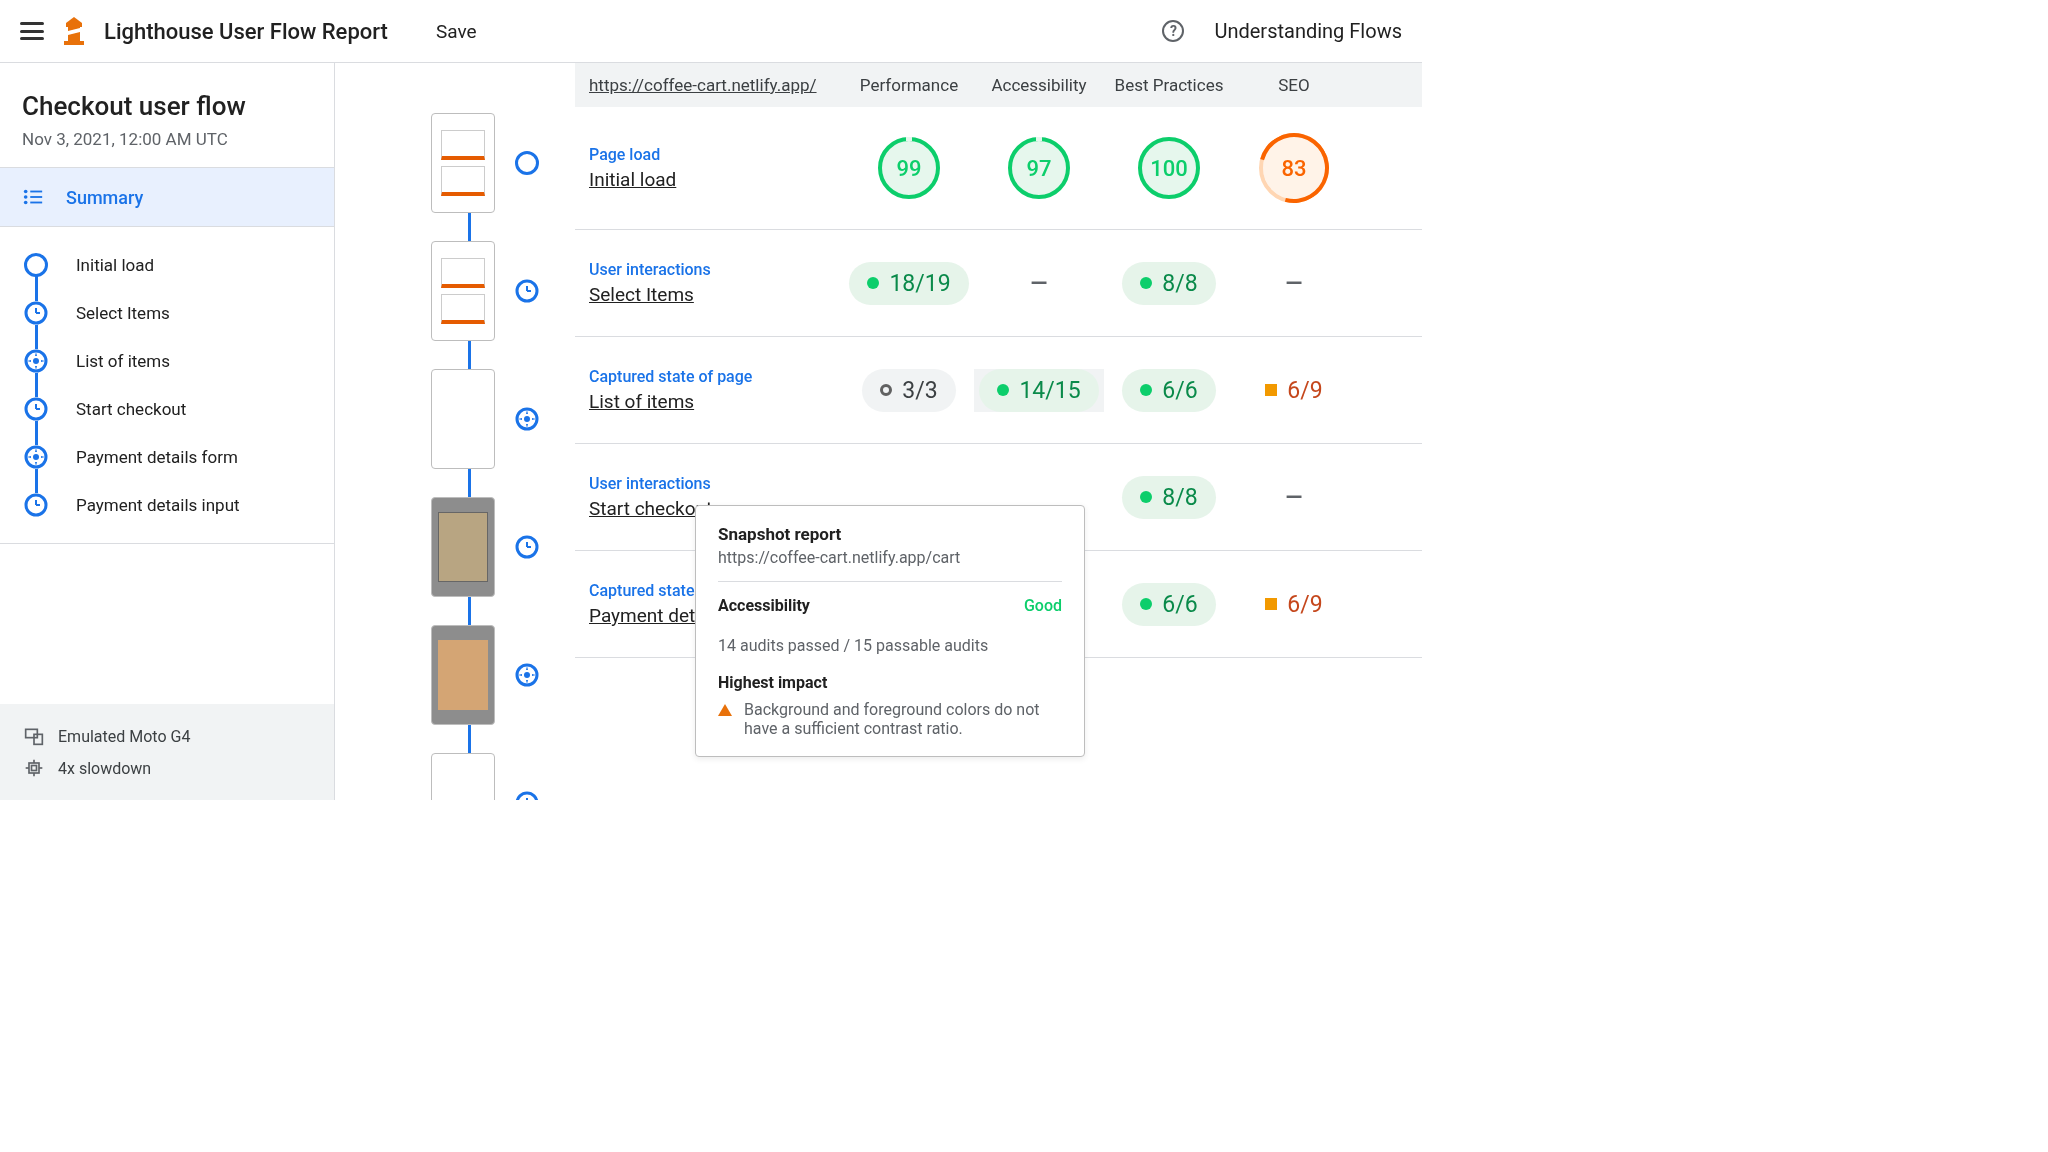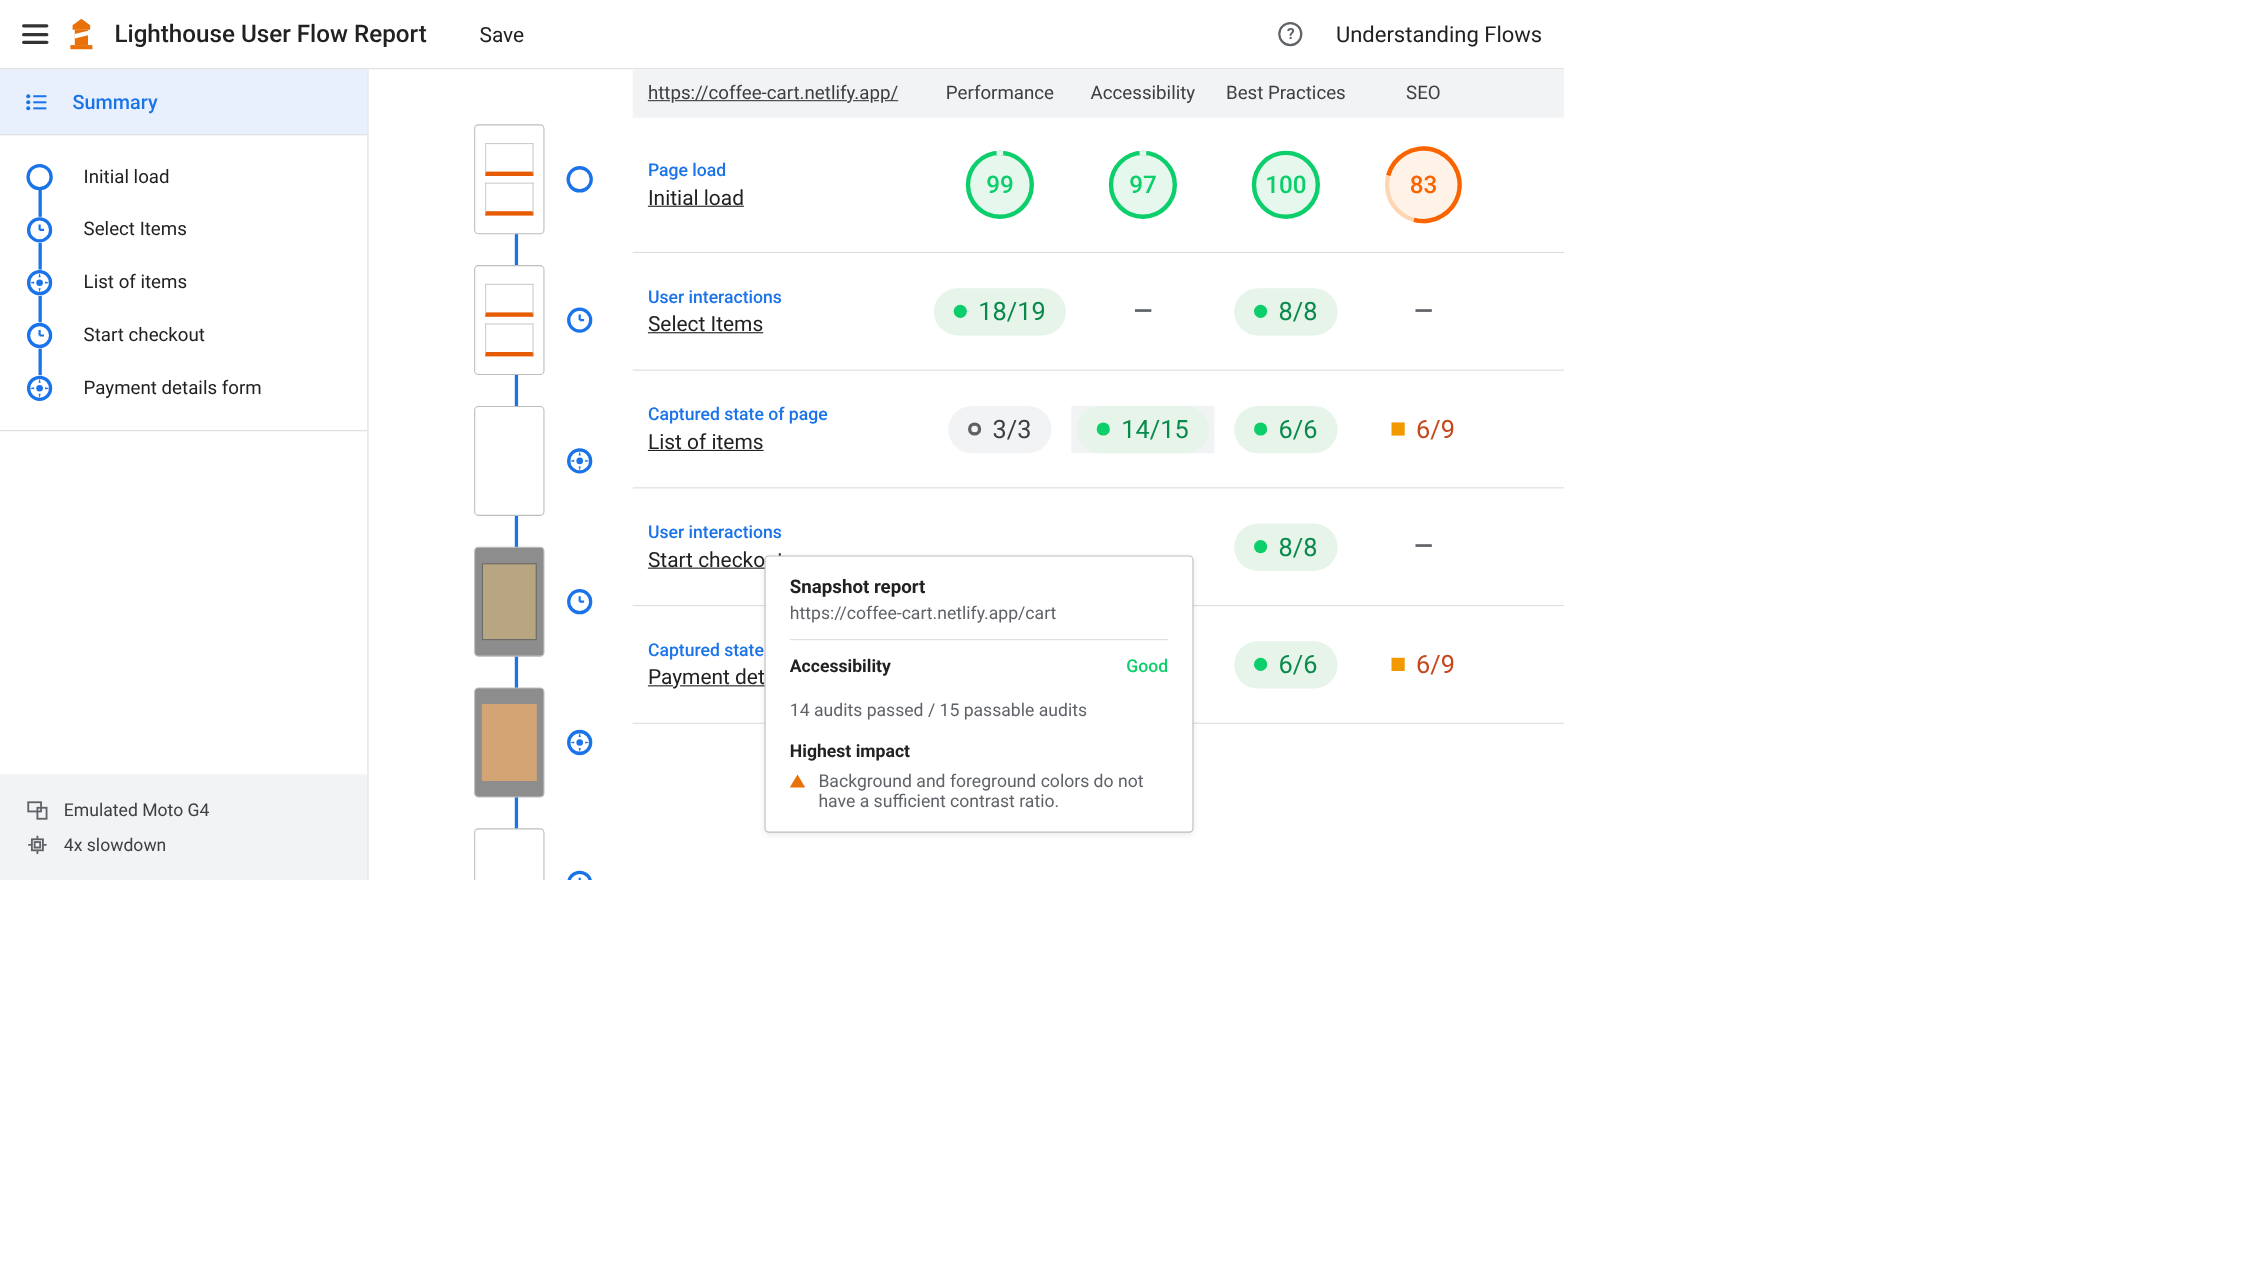--- a/index.html
+++ b/index.html
@@ -122,20 +122,24 @@
     <div class="topbar-title">Lighthouse User Flow Report</div>
     <div class="save-btn">Save</div>
     <div class="topbar-spacer"></div>
     <div class="help-icon">?</div>
     <div class="understanding">Understanding Flows</div>
   </div>
 
   <div class="layout">
 
     <div class="sidebar">
+      <div class="flow-header">
+        <div class="flow-title">Checkout user flow</div>
+        <div class="flow-date">Nov 3, 2021, 12:00 AM UTC</div>
+      </div>
       <div class="side-sep"></div>
       <div class="summary-row">
         <svg width="22" height="22" class="summary-icon" viewBox="0 0 24 24">
             <circle cx="4" cy="6" r="2" fill="currentColor"></circle>
             <rect x="9" y="5" width="13" height="2" fill="currentColor"></rect>
             <circle cx="4" cy="12" r="2" fill="currentColor"></circle>
             <rect x="9" y="11" width="13" height="2" fill="currentColor"></rect>
             <circle cx="4" cy="18" r="2" fill="currentColor"></circle>
             <rect x="9" y="17" width="13" height="2" fill="currentColor"></rect>
           </svg>
@@ -182,20 +186,30 @@
             <div class="step">
               <div class="step-icon">
                 <svg width="24" height="24" viewBox="0 0 24 24">
                   <circle cx="12" cy="12" r="10" fill="#fff" stroke="#1a73e8" stroke-width="3"></circle>
                   <circle cx="12" cy="12" r="3" fill="#1a73e8"></circle>
                   <path d="M12 3 L13 7 L11 7 Z M12 21 L11 17 L13 17 Z M3 12 L7 11 L7 13 Z M21 12 L17 13 L17 11 Z" fill="#1a73e8"></path>
                 </svg>
               </div>
               <div class="step-label">Payment details form</div>
             </div>
+            <div class="step">
+              <div class="step-icon">
+                <svg width="24" height="24" viewBox="0 0 24 24">
+                  <circle cx="12" cy="12" r="10" fill="#fff" stroke="#1a73e8" stroke-width="3"></circle>
+                  <line x1="12" y1="12" x2="12" y2="7" stroke="#1a73e8" stroke-width="2"></line>
+                  <line x1="12" y1="12" x2="16" y2="12" stroke="#1a73e8" stroke-width="2"></line>
+                </svg>
+              </div>
+              <div class="step-label">Payment details input</div>
+            </div>
           </div>
       </div>
       <div class="side-sep"></div>
       <div class="env">
         <div class="env-row">
           <svg width="20" height="20" viewBox="0 0 24 24" fill="none" stroke="#5f6368" stroke-width="2">
               <rect x="2" y="4" width="14" height="10"></rect>
               <rect x="12" y="10" width="10" height="12"></rect>
             </svg>
           <span>Emulated Moto G4</span>

